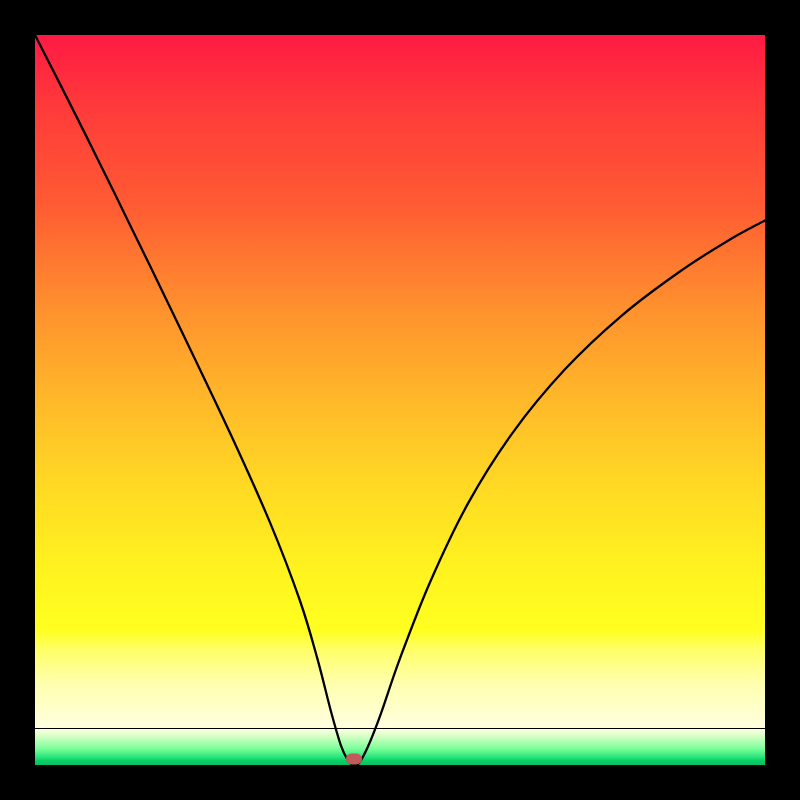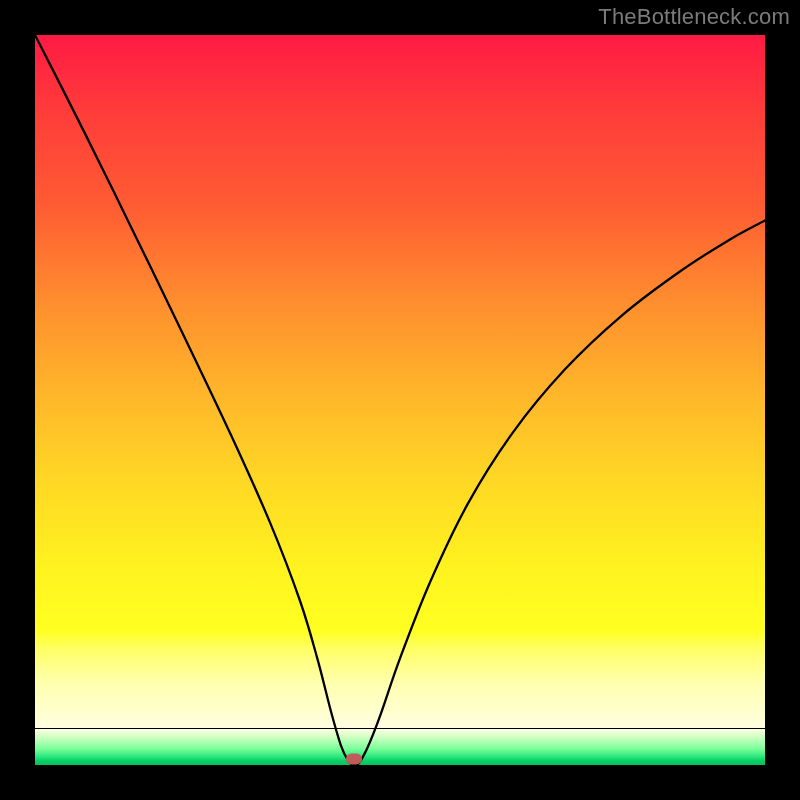--- a/index.html
+++ b/index.html
@@ -113,14 +113,13 @@
       <div class="lower-band"></div>
     </div>
 
     <svg class="curve" viewBox="0 0 730 730" preserveAspectRatio="none">
       <path id="curve-path" fill="none" stroke="#000" stroke-width="2.3" stroke-linecap="round" d="M 0.00 0.00 C 8.15 16.06, 32.61 63.75, 48.91 96.36 C 65.21 128.97, 81.64 162.55, 97.82 195.64 C 114.00 228.73, 129.70 260.98, 146.00 294.92 C 162.30 328.87, 180.80 367.19, 195.64 399.31 C 210.48 431.43, 223.50 459.90, 235.06 487.64 C 246.62 515.38, 257.08 543.00, 264.99 565.75 C 272.90 588.50, 277.40 605.90, 282.51 624.15 C 287.62 642.40, 291.76 660.89, 295.65 675.25 C 299.54 689.61, 302.95 701.89, 305.87 710.29 C 308.79 718.68, 310.98 722.34, 313.17 725.62 C 315.36 728.90, 317.19 729.63, 319.01 730.00 C 320.84 730.37, 321.81 730.85, 324.12 727.81 C 326.43 724.77, 329.35 719.66, 332.88 711.75 C 336.41 703.84, 339.94 695.08, 345.29 680.36 C 350.64 665.64, 356.73 645.56, 365.00 623.42 C 373.27 601.28, 383.62 573.29, 394.93 547.50 C 406.25 521.71, 419.02 493.72, 432.89 468.66 C 446.76 443.60, 461.97 419.51, 478.15 397.12 C 494.33 374.73, 511.97 353.68, 529.98 334.34 C 547.99 315.00, 567.21 297.23, 586.19 281.05 C 605.17 264.87, 625.73 250.02, 643.86 237.25 C 661.99 224.47, 680.60 213.04, 694.96 204.40 C 709.32 195.76, 724.16 188.58, 730.00 185.42"></path>
     </svg>
 
     <div id="marker" class="marker" style="left: 319.01px; top: 724.16px; background: rgb(193, 90, 90);"></div>
   </div>
 
-  <div class="watermark">TheBottleneck.com</div>
 </div>
 
 </body></html>

